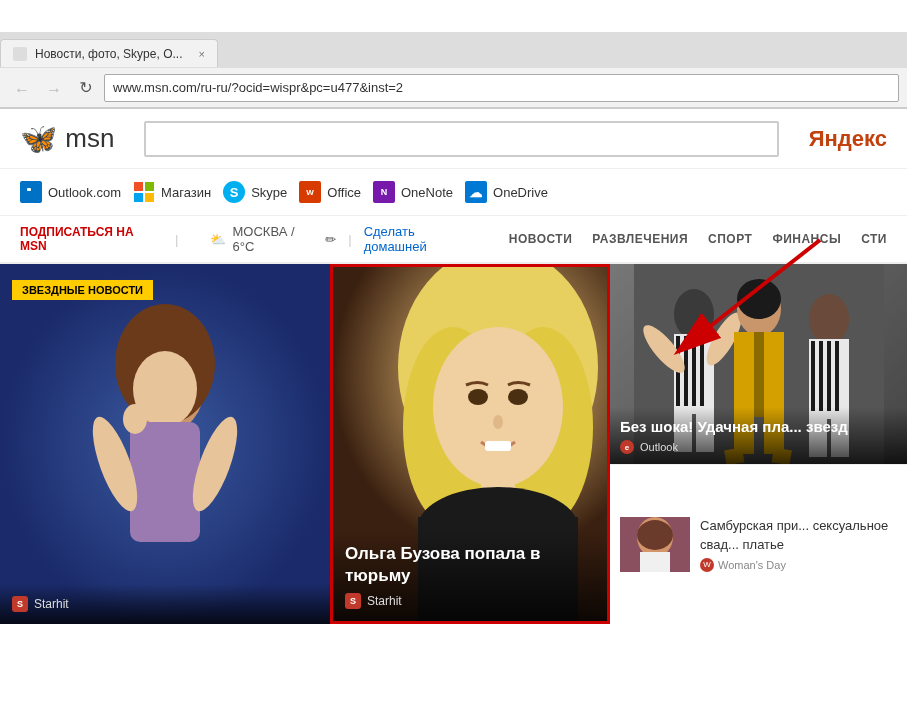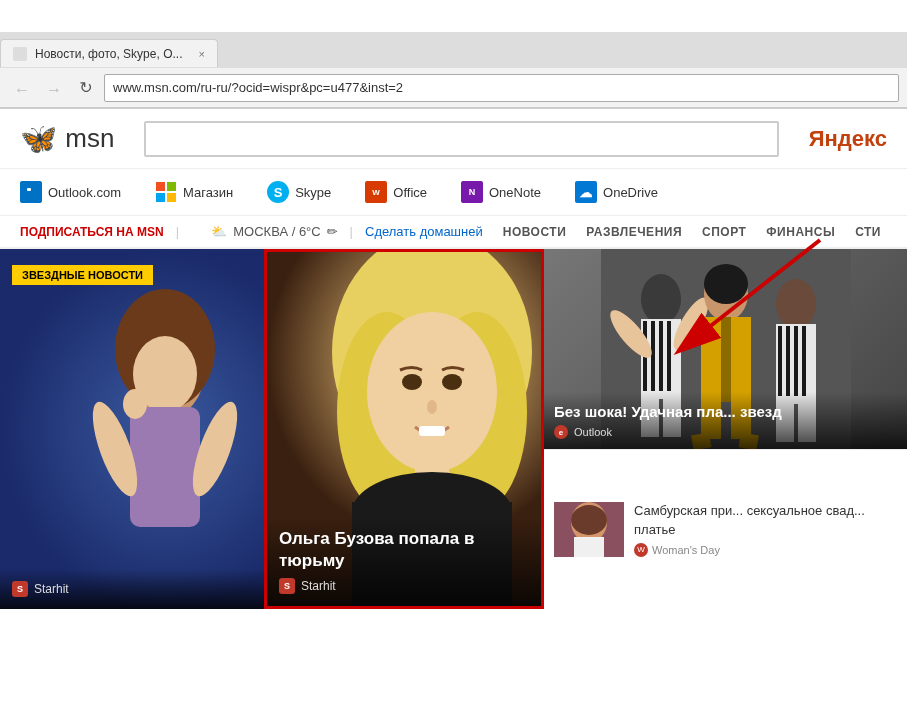--- a/index.html
+++ b/index.html
@@ -21,42 +21,42 @@
     .page { background: #fff; overflow: hidden; }
 
     
     .msn-header { display: flex; align-items: center; padding: 10px 20px; height: 60px; border-bottom: 1px solid #eee; }
     .msn-logo { display: flex; align-items: center; gap: 8px; font-size: 26px; font-weight: 300; color: #333; }
     .msn-butterfly { font-size: 30px; color: #555; }
     .search-bar { flex: 1; margin: 0 30px; height: 36px; border: 2px solid #ccc; border-radius: 2px; padding: 0 10px; font-size: 14px; }
     .yandex-logo { font-size: 22px; font-weight: bold; color: #c2410c; margin-left: auto; }
 
     
-    .quick-links { display: flex; align-items: center; padding: 12px 20px; border-bottom: 1px solid #eee; gap: 34px; background: #fff; }
+    .quick-links { display: flex; align-items: center; padding: 12px 20px; border-bottom: 1px solid #eee; gap: 12px; background: #fff; }
     .quick-link { display: flex; align-items: center; gap: 6px; font-size: 13px; color: #333; text-decoration: none; cursor: pointer; }
     .ql-icon { width: 22px; height: 22px; border-radius: 2px; display: flex; align-items: center; justify-content: center; font-size: 13px; font-weight: bold; }
     .ql-outlook { background: #0072C6; color: white; }
     .ql-skype { background: #00AFF0; color: white; border-radius: 50%; }
     .ql-office { background: #D83B01; color: white; }
     .ql-onenote { background: #7719AA; color: white; }
     .ql-onedrive { background: #0078D4; color: white; }
 
     
     .nav-strip { display: flex; align-items: center; padding: 8px 20px; border-bottom: 2px solid #eee; font-size: 13px; }
     .subscribe-btn { color: #cc0000; font-weight: 700; text-transform: uppercase; cursor: pointer; font-size: 12px; }
     .weather { display: flex; align-items: center; gap: 6px; margin-left: 20px; color: #555; font-size: 13px; }
     .nav-sep { color: #ccc; margin: 0 12px; }
     .home-link { color: #0066cc; cursor: pointer; font-size: 13px; }
-    .nav-items { display: flex; gap: 20px; margin-left: 20px; }
+    .nav-items { display: flex; gap: 20px; margin-left: 28px; }
     .nav-item { font-size: 12px; color: #555; text-transform: uppercase; cursor: pointer; font-weight: 600; letter-spacing: 0.5px; }
 
     
     .news-grid { display: flex; padding: 0; height: 360px; }
     .news-card { position: relative; overflow: hidden; cursor: pointer; }
-    .news-card-1 { width: 264px; flex-shrink: 0; background: #2a4a7f; }
+    .news-card-1 { width: 330px; flex-shrink: 0; background: #2a4a7f; }
     .news-card-2 { width: 280px; flex-shrink: 0; background: #1a1a1a; border: 3px solid #cc0000; }
     .card-bg-1 { width: 100%; height: 100%; background: linear-gradient(135deg, #3a5a9f 0%, #2a4a7f 40%, #1a3060 100%); position: relative; }
     .card-bg-2 { width: 100%; height: 100%; background: linear-gradient(135deg, #8B7355 0%, #6b5a3e 50%, #3a2a1a 100%); position: relative; }
 
     .star-badge { position: absolute; top: 16px; left: 12px; background: #ffcc00; color: #000; font-size: 11px; font-weight: 700; padding: 4px 10px; text-transform: uppercase; }
     .card-caption { position: absolute; bottom: 0; left: 0; right: 0; padding: 12px; background: linear-gradient(transparent, rgba(0,0,0,0.8)); color: white; }
     .card-title { font-size: 17px; font-weight: 600; line-height: 1.3; margin-bottom: 6px; }
     .card-source { display: flex; align-items: center; gap: 6px; font-size: 12px; color: #ddd; }
     .source-icon { width: 16px; height: 16px; background: #c0392b; border-radius: 3px; display: flex; align-items: center; justify-content: center; font-size: 9px; color: white; font-weight: bold; }
 

